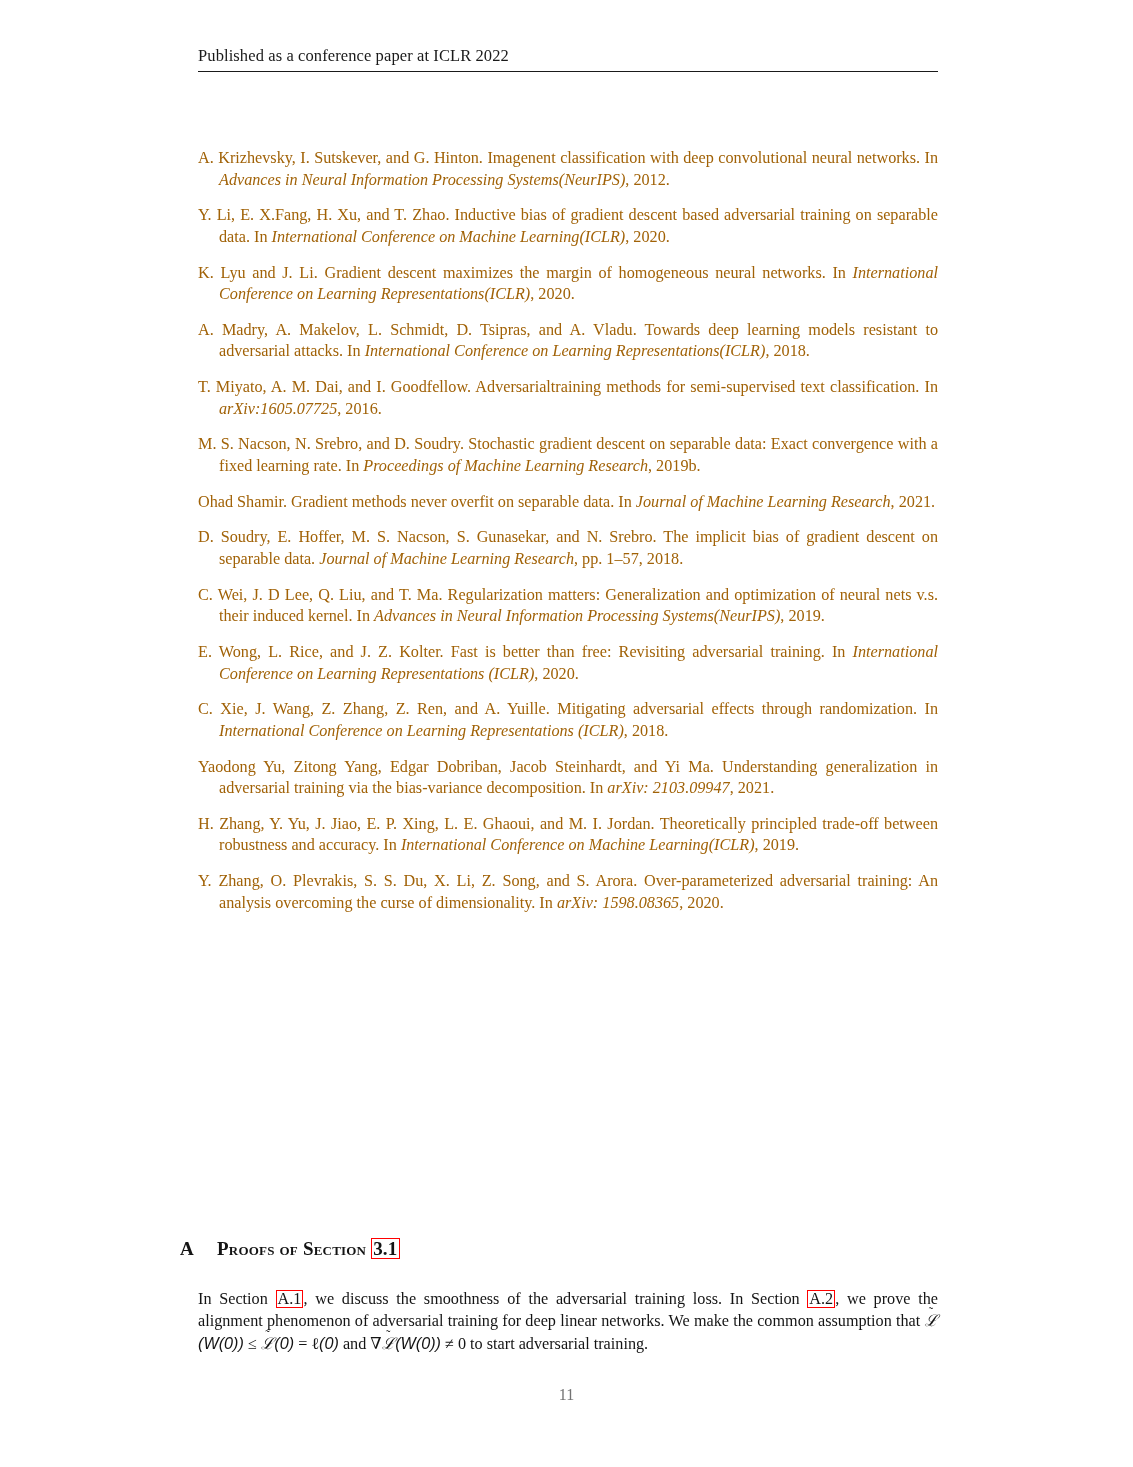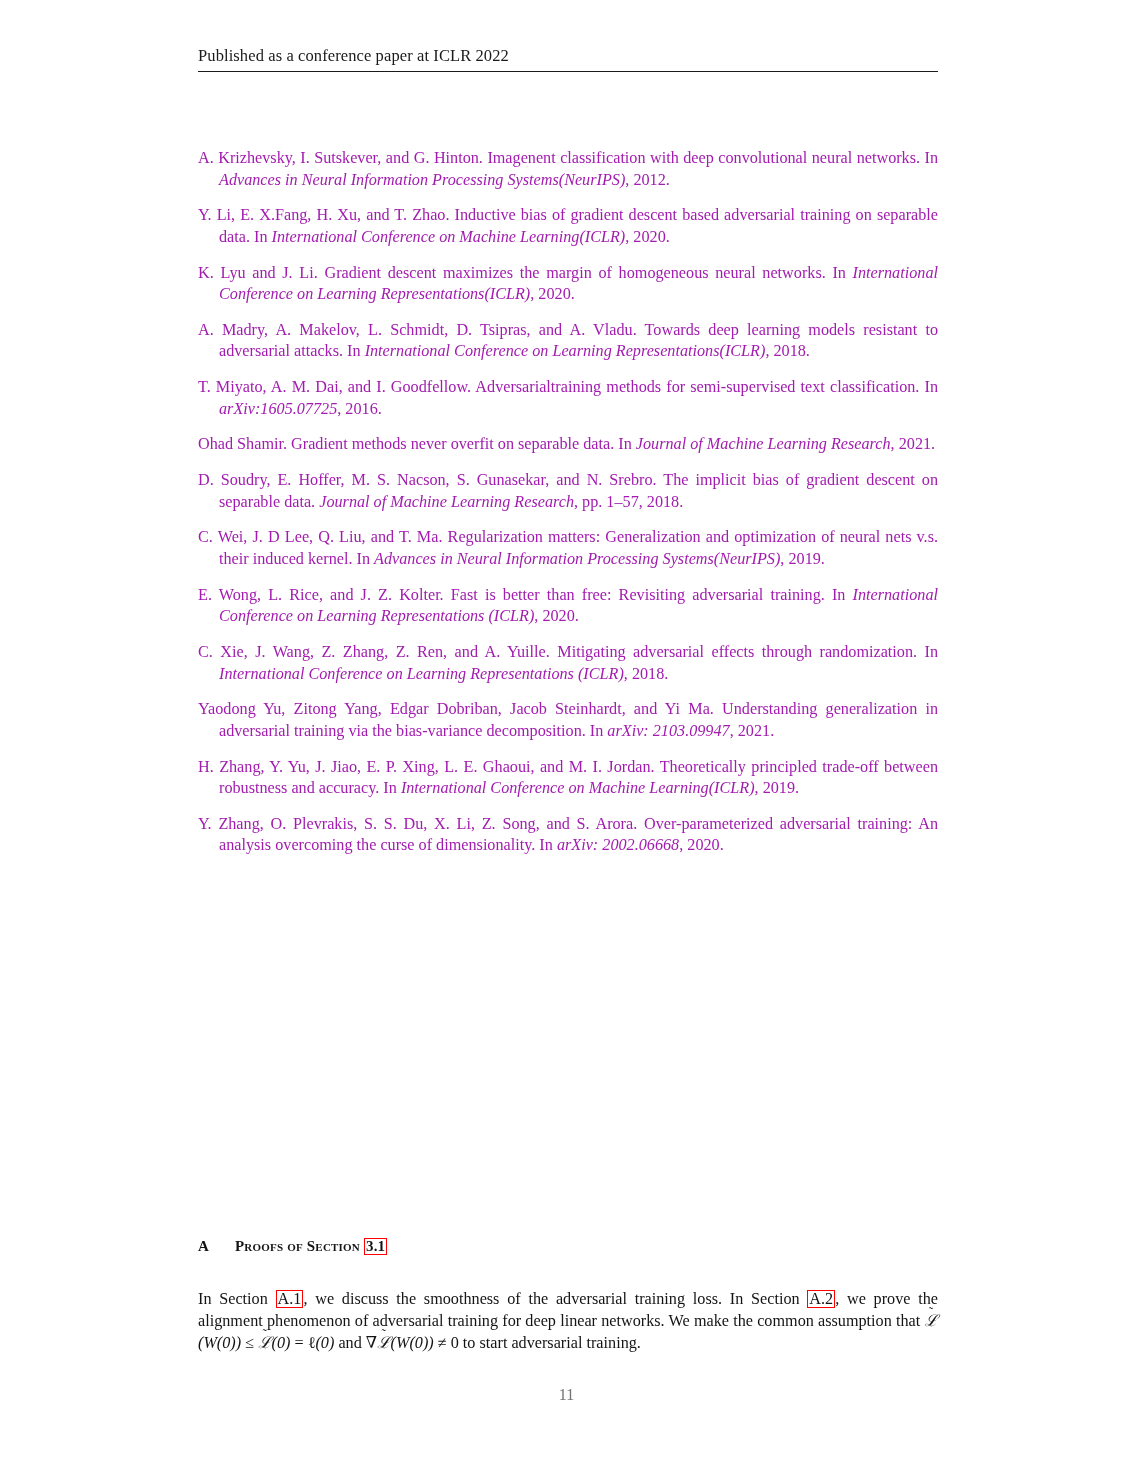--- a/index.html
+++ b/index.html
@@ -44,31 +44,31 @@
     width: 740px;
   }
   .ref {
     font-size: 16.2px;
     line-height: 1.33;
     text-align: justify;
     text-justify: inter-word;
     padding-left: 21px;
     text-indent: -21px;
     margin-bottom: 14.2px;
-    color: #a21caf;
+    color: #a16207;
   }
   .ref.last { margin-bottom: 0; }
   i, em { font-style: italic; }
 
   .appendix-heading {
     position: absolute;
-    left: 198px;
+    left: 180px;
     top: 1238px;
     width: 740px;
-    font-size: 15px;
+    font-size: 19px;
     font-weight: bold;
     color: #141414;
     letter-spacing: 0.2px;
   }
   .appendix-heading .sec-letter {
     display: inline-block;
     min-width: 37px;
   }
   .smallcaps {
     font-variant: small-caps;
@@ -84,21 +84,21 @@
   .appendix-para {
     position: absolute;
     left: 198px;
     top: 1288px;
     width: 740px;
     font-size: 16.2px;
     line-height: 1.36;
     text-align: justify;
     color: #141414;
   }
-  .mathit { font-family: Liberation Serif, serif; font-style: italic; margin-top: 44px; }
+  .mathit { font-family: Liberation Sans, sans-serif; font-style: italic; margin-top: 44px; }
   .cal {
     font-family: "Liberation Serif", serif;
     font-style: italic;
     position: relative;
     display: inline-block;
   }
   .acc {
     position: absolute;
     left: 50%;
     top: -0.52em;
@@ -125,28 +125,29 @@
     <div class="runhead">Published as a conference paper at ICLR 2022</div>
     <div class="runhead-rule"></div>
   </div>
 
   <div class="content">
     <div class="ref">A. Krizhevsky, I. Sutskever, and G. Hinton. Imagenent classification with deep convolutional neural networks. In <i>Advances in Neural Information Processing Systems(NeurIPS)</i>, 2012.</div>
     <div class="ref">Y. Li, E. X.Fang, H. Xu, and T. Zhao. Inductive bias of gradient descent based adversarial training on separable data. In <i>International Conference on Machine Learning(ICLR)</i>, 2020.</div>
     <div class="ref">K. Lyu and J. Li.  Gradient descent maximizes the margin of homogeneous neural networks.  In <i>International Conference on Learning Representations(ICLR)</i>, 2020.</div>
     <div class="ref">A. Madry, A. Makelov, L. Schmidt, D. Tsipras, and A. Vladu. Towards deep learning models resistant to adversarial attacks.  In <i>International Conference on Learning Representations(ICLR)</i>, 2018.</div>
     <div class="ref">T. Miyato, A. M. Dai, and I. Goodfellow.  Adversarialtraining methods for semi-supervised text classification. In <i>arXiv:1605.07725</i>, 2016.</div>
+    <div class="ref">M. S. Nacson, N. Srebro, and D. Soudry.  Stochastic gradient descent on separable data: Exact convergence with a fixed learning rate. In <i>Proceedings of Machine Learning Research</i>, 2019b.</div>
     <div class="ref">Ohad Shamir. Gradient methods never overfit on separable data. In <i>Journal of Machine Learning Research</i>, 2021.</div>
     <div class="ref">D. Soudry, E. Hoffer, M. S. Nacson, S. Gunasekar, and N. Srebro.  The implicit bias of gradient descent on separable data. <i>Journal of Machine Learning Research</i>, pp. 1–57, 2018.</div>
     <div class="ref">C. Wei, J. D Lee, Q. Liu, and T. Ma. Regularization matters: Generalization and optimization of neural nets v.s. their induced kernel. In <i>Advances in Neural Information Processing Systems(NeurIPS)</i>, 2019.</div>
     <div class="ref">E. Wong, L. Rice, and J. Z. Kolter.  Fast is better than free: Revisiting adversarial training.  In <i>International Conference on Learning Representations (ICLR)</i>, 2020.</div>
     <div class="ref">C. Xie, J. Wang, Z. Zhang, Z. Ren, and A. Yuille. Mitigating adversarial effects through randomization. In <i>International Conference on Learning Representations (ICLR)</i>, 2018.</div>
     <div class="ref">Yaodong Yu, Zitong Yang, Edgar Dobriban, Jacob Steinhardt, and Yi Ma.  Understanding generalization in adversarial training via the bias-variance decomposition.  In <i>arXiv: 2103.09947</i>, 2021.</div>
     <div class="ref">H. Zhang, Y. Yu, J. Jiao, E. P. Xing, L. E. Ghaoui, and M. I. Jordan. Theoretically principled trade-off between robustness and accuracy. In <i>International Conference on Machine Learning(ICLR)</i>, 2019.</div>
-    <div class="ref last">Y. Zhang, O. Plevrakis, S. S. Du, X. Li, Z. Song, and S. Arora.  Over-parameterized adversarial training: An analysis overcoming the curse of dimensionality. In <i>arXiv: 2002.06668</i>, 2020.</div>
+    <div class="ref last">Y. Zhang, O. Plevrakis, S. S. Du, X. Li, Z. Song, and S. Arora.  Over-parameterized adversarial training: An analysis overcoming the curse of dimensionality. In <i>arXiv: 1598.08365</i>, 2020.</div>
   </div>
 
   <div class="appendix-heading">
     <span class="sec-letter">A</span><span class="smallcaps">Proofs of Section</span> <a class="linkbox">3.1</a>
   </div>
 
   <div class="appendix-para">In Section <a class="linkbox">A.1</a>, we discuss the smoothness of the adversarial training loss. In Section <a class="linkbox">A.2</a>, we prove the alignment phenomenon of adversarial training for deep linear networks. We make the common assumption that <span class="cal">ℒ<span class="acc">˜</span></span><span class="mathit">(W(0))</span> ≤ <span class="cal">ℒ<span class="acc">˜</span></span><span class="mathit">(0)</span> = ℓ<span class="mathit">(0)</span> and ∇<span class="cal">ℒ<span class="acc">˜</span></span><span class="mathit">(W(0))</span> ≠ 0 to start adversarial training.</div>
 
   <div class="pagenum">11</div>
 

